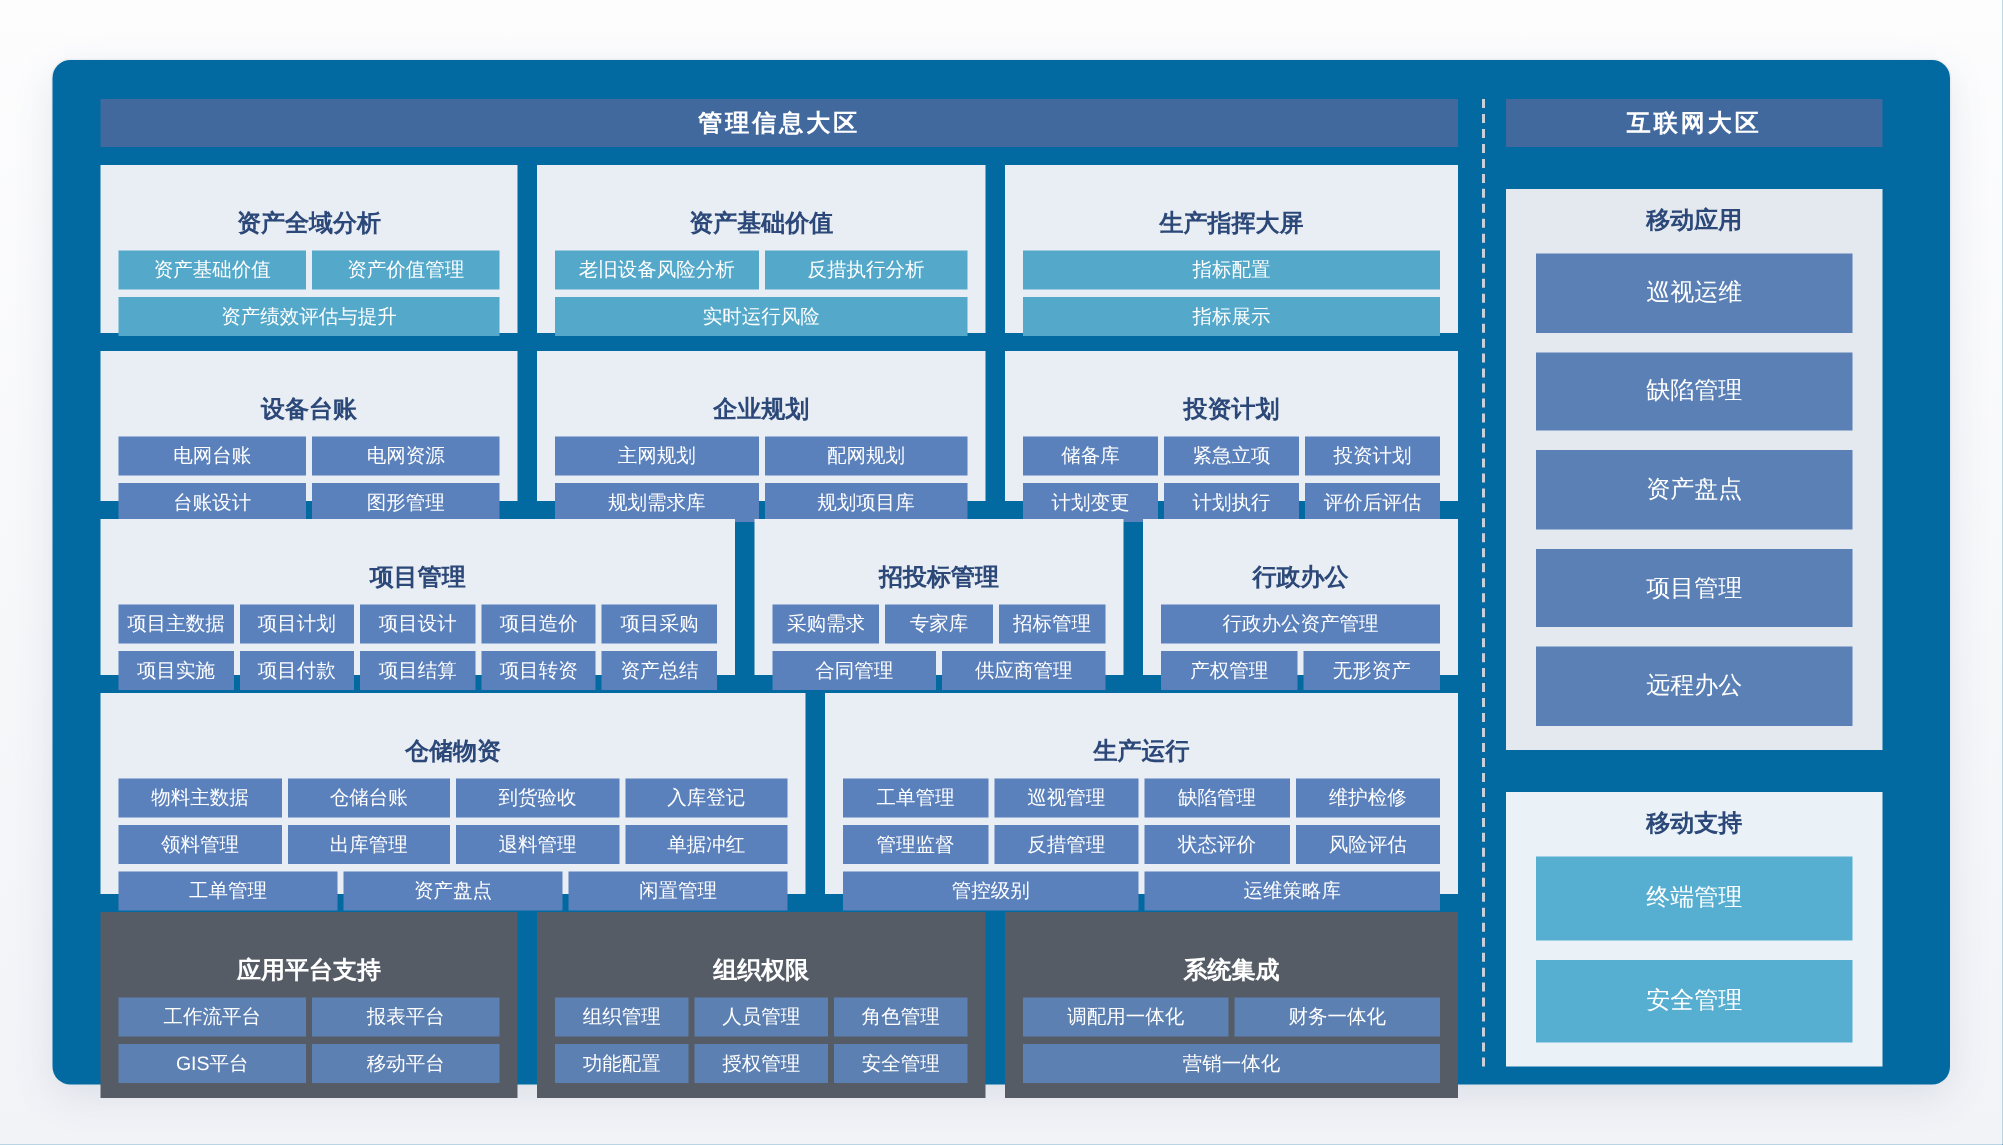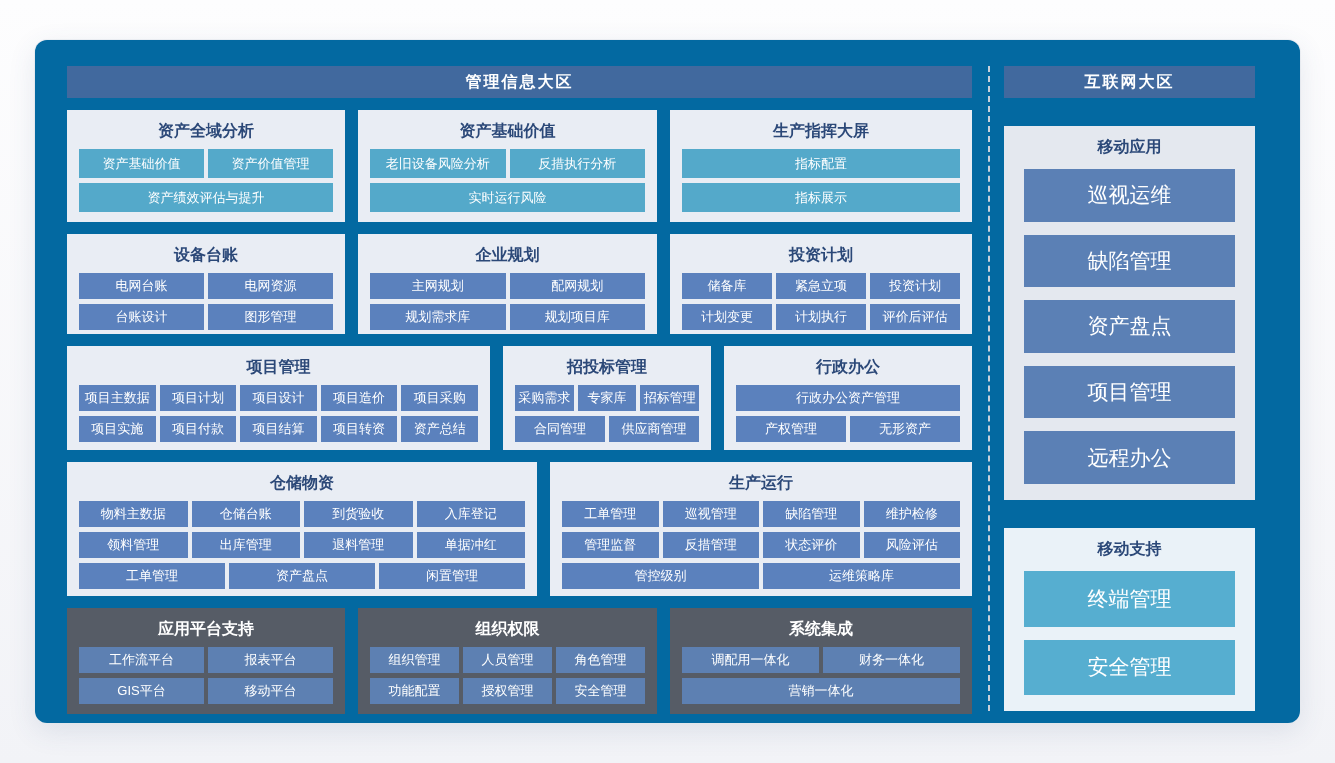--- a/index.html
+++ b/index.html
@@ -21,24 +21,24 @@
     height:32px;flex:0 0 32px;background:#41699e;color:#fff;
     font-weight:bold;font-size:16px;letter-spacing:2px;
     display:flex;align-items:center;justify-content:center;
   }
   .row{display:flex;gap:13px;}
   .r1{height:112px;flex:0 0 112px;}
   .r2{height:100px;flex:0 0 100px;}
   .r3{height:104px;flex:0 0 104px;}
   .r4{height:134px;flex:0 0 134px;}
   .r5{flex:1;}
-  .w278{width:278px;}.w299{width:299px;}.w423{width:423px;}.w246{width:208px;}.w470{width:470px;}
+  .w278{width:278px;}.w299{width:299px;}.w423{width:423px;}.w246{width:246px;}.w470{width:470px;}
   .grow{flex:1;}
   .sec{
-    background:#e9edf4;box-sizing:border-box;padding:6px 12px 10px;
+    background:#e9edf4;box-sizing:border-box;padding:24px 12px 10px;
     display:flex;flex-direction:column;
   }
   .sec.dark{background:#565c66;}
   .sec-title{
     text-align:center;font-weight:bold;font-size:16px;color:#2b4878;
     padding:5px 0 7px;flex:0 0 auto;
   }
   .sec.dark .sec-title{color:#ffffff;}
   .grid{display:grid;gap:5px 4px;flex:1;}
   .g1{grid-template-columns:1fr;}
@@ -61,21 +61,21 @@
   .dark .btn{background:#5d80b2;}
   .divider{border-left:2px dashed #c9d0da;margin:0 14px 0 16px;align-self:stretch;}
   .rsec{
     background:#e4e8ef;box-sizing:border-box;padding:6px 20px 16px;
     display:flex;flex-direction:column;
   }
   .rsec1{height:374px;flex:0 0 374px;}
   .rsec2{flex:1;background:#eaf2f8;}
   .rbtns{display:flex;flex-direction:column;gap:13px;flex:1;margin-top:4px;}
   .rbtn{
-    flex:1;background:#5b80b5;color:#fff;font-size:21px;
+    flex:1;background:#5b80b5;color:#fff;font-size:16px;
     display:flex;align-items:center;justify-content:center;cursor:default;
   }
   .rsec2 .rbtn{background:#56aed0;}
 </style>
 </head>
 <body>
 
 <div class="card">
   <div class="content">
 

